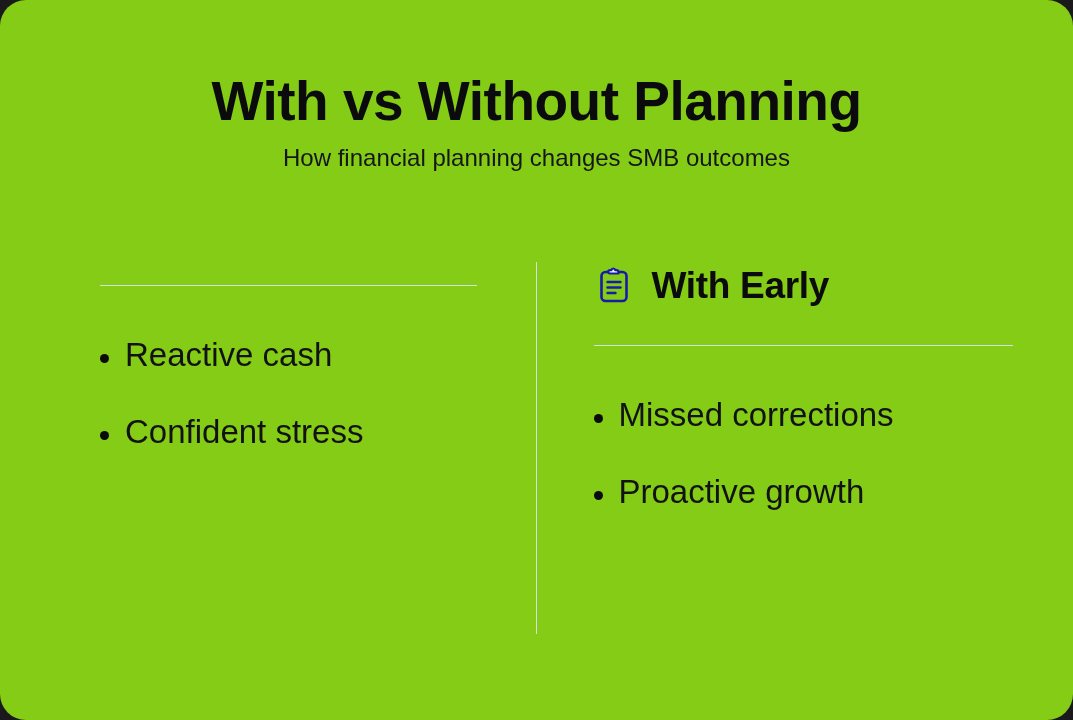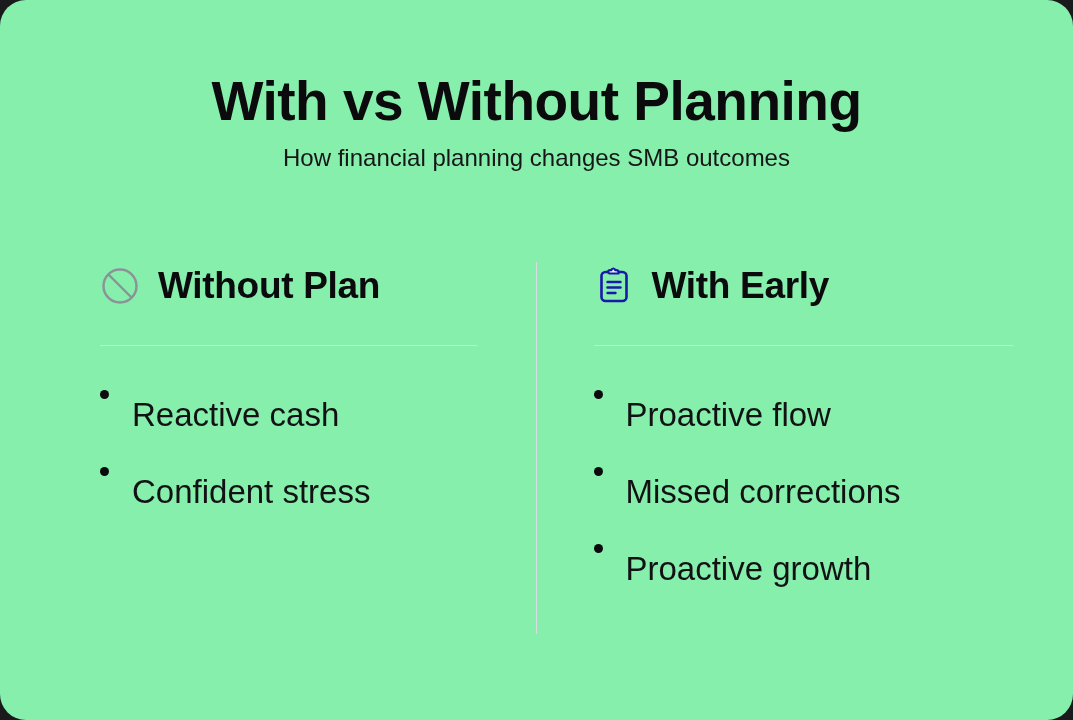--- a/index.html
+++ b/index.html
@@ -14,21 +14,21 @@
     font-family: "Liberation Sans", sans-serif;
   }
 
   .card {
     position: absolute;
     left: 0;
     top: 0;
     width: 1073px;
     height: 720px;
     box-sizing: border-box;
-    background: #86efac;
+    background: #84cc16;
     border-radius: 26px;
     overflow: hidden;
   }
 
   
   .header {
     position: absolute;
     left: 0;
     top: 72px;
     width: 1073px;
@@ -103,22 +103,22 @@
     margin-top: 29px;
   }
 
   .bullets {
     list-style: none;
     margin: 0;
     padding: 0;
   }
   .bullet {
     display: flex;
-    align-items: flex-start;
-    gap: 23px;
+    align-items: flex-end;
+    gap: 16px;
     margin-top: 44px;
   }
   .bullet:first-child { margin-top: 52px; }
   .dot {
     flex: 0 0 9px;
     width: 9px;
     height: 9px;
     border-radius: 50%;
     background: #0b0b0d;
     position: relative;
@@ -140,29 +140,20 @@
   <div class="header">
     <h1 class="title">With vs Without Planning</h1>
     <p class="subtitle">How financial planning changes SMB outcomes</p>
   </div>
 
   <div class="columns">
 
     <div class="col-divider"></div>
 
     <div class="column left">
-      <div class="col-head">
-        <span class="col-icon">
-          <svg viewBox="0 0 40 40" width="40" height="40" aria-hidden="true">
-            <circle cx="20" cy="20" r="16.5" fill="none" stroke="#8b9298" stroke-width="2.4"></circle>
-            <line x1="8.5" y1="8.5" x2="31.5" y2="31.5" stroke="#8b9298" stroke-width="2.4"></line>
-          </svg>
-        </span>
-        <span class="col-title">Without Plan</span>
-      </div>
       <div class="col-rule"></div>
       <ul class="bullets">
         <li class="bullet">
           <span class="dot"></span>
           <span class="bullet-text">Reactive cash</span>
         </li>
         <li class="bullet">
           <span class="dot"></span>
           <span class="bullet-text">Confident stress</span>
         </li>
@@ -179,24 +170,20 @@
             <line x1="13.5" y1="21.5" x2="26.5" y2="21.5" stroke="#1a1aa8" stroke-width="2.4" stroke-linecap="round"></line>
             <line x1="13.5" y1="27" x2="21.5" y2="27" stroke="#1a1aa8" stroke-width="2.4" stroke-linecap="round"></line>
           </svg>
         </span>
         <span class="col-title">With Early</span>
       </div>
       <div class="col-rule"></div>
       <ul class="bullets">
         <li class="bullet">
           <span class="dot"></span>
-          <span class="bullet-text">Proactive flow</span>
-        </li>
-        <li class="bullet">
-          <span class="dot"></span>
           <span class="bullet-text">Missed corrections</span>
         </li>
         <li class="bullet">
           <span class="dot"></span>
           <span class="bullet-text">Proactive growth</span>
         </li>
       </ul>
     </div>
 
   </div>

